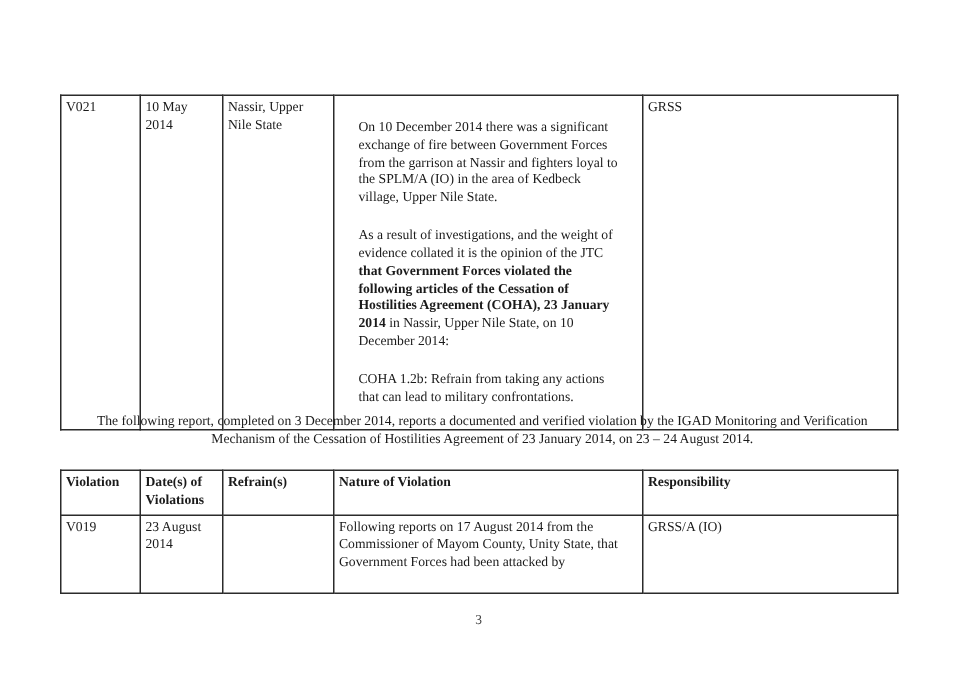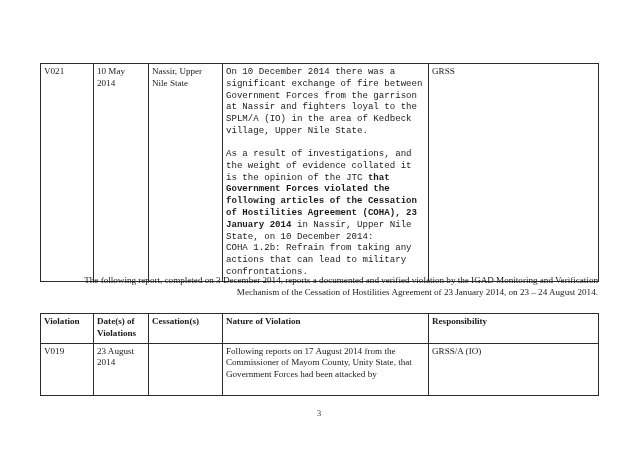--- a/index.html
+++ b/index.html
@@ -59,34 +59,34 @@
 
   .col-violation  { width: 53px; }
   .col-dates      { width: 55px; }
   .col-location   { width: 74px; }
   .col-nature     { width: 206px; }
   .col-resp       { width: 170px; }
 
   .cell-nature-tall { height: 185px; }
   .cell-tall-2      { height: 46px; margin-top: 42px; }
 
-  .para-block { margin: 0; font-family: Liberation Mono, monospace; }
+  .para-block { margin: 13px; }
   .para-block + .para-block { margin-top: 11px; }
 
   b, .bold { font-weight: bold; }
 
   
   #intro-paragraph {
     position: absolute;
     left: 45px;
     top: 274px;
     width: 553px;
     font-size: 9.1px;
     line-height: 1.36;
-    text-align: right;
+    text-align: center;
   }
 
   
   #page-number {
     position: absolute;
     left: 0;
     top: 408px;
     width: 638px;
     text-align: center;
     font-size: 9px;
@@ -128,21 +128,21 @@
       <col class="col-violation">
       <col class="col-dates">
       <col class="col-location">
       <col class="col-nature">
       <col class="col-resp">
     </colgroup>
     <thead>
       <tr>
         <th class="col-violation">Violation</th>
         <th class="col-dates">Date(s) of Violations</th>
-        <th class="col-location">Cessation(s)</th>
+        <th class="col-location">Refrain(s)</th>
         <th class="col-nature">Nature of Violation</th>
         <th class="col-resp">Responsibility</th>
       </tr>
     </thead>
     <tbody>
       <tr>
         <td class="col-violation">V019</td>
         <td class="col-dates">23 August 2014</td>
         <td class="col-location"></td>
         <td class="col-nature cell-tall-2">Following reports on 17 August 2014 from the Commissioner of Mayom County, Unity State, that Government Forces had been attacked by</td>

